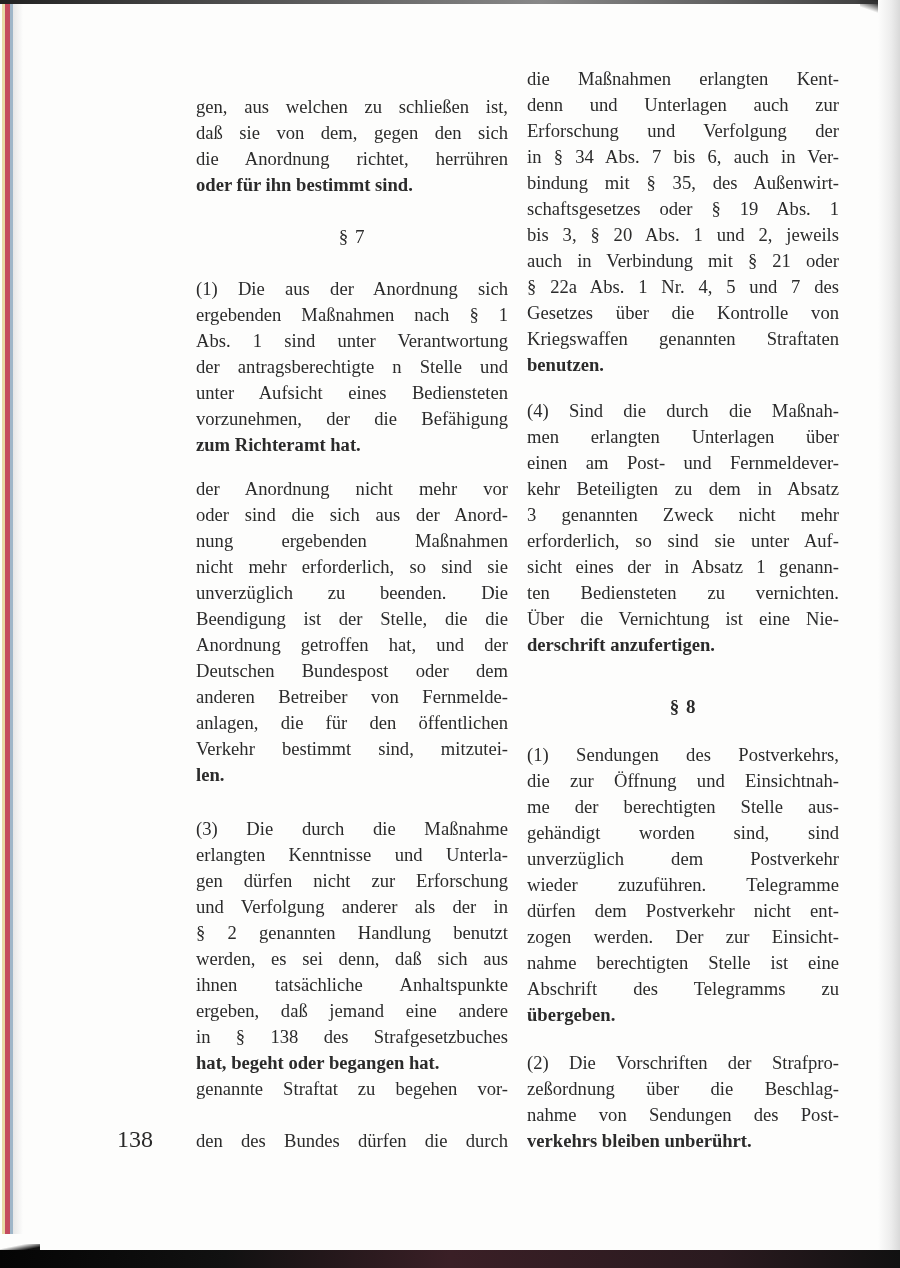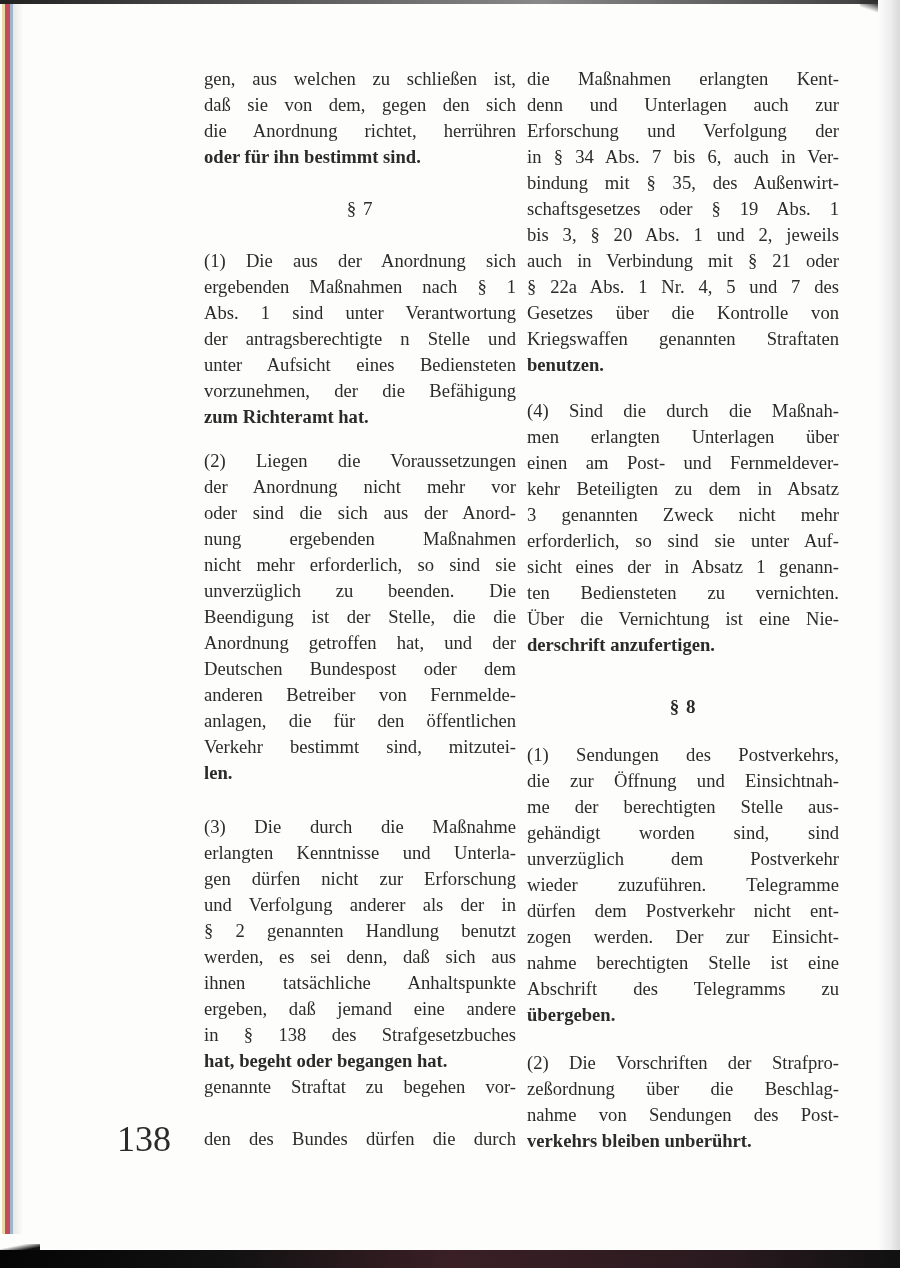--- a/index.html
+++ b/index.html
@@ -81,21 +81,21 @@
     }
 
     .column {
       position: absolute;
       top: 66px;
       width: 312px;
       font-size: 18.6px;
       line-height: 26px;
       color: #2b2b2b;
     }
-    .col-left { left: 204px; }
+    .col-left { left: 196px; margin-top: 28px; }
     .col-right { left: 527px; }
 
     .line {
       display: block;
       height: 26px;
       white-space: nowrap;
       text-align: justify;
       text-align-last: justify;
     }
     .line.last {
@@ -112,21 +112,21 @@
       font-size: 19px;
       font-weight: normal;
       letter-spacing: 1px;
     }
     .heading.bold { font-weight: bold; }
 
     .page-number {
       position: absolute;
       left: 117px;
       top: 1122px;
-      font-size: 36px;
+      font-size: 24px;
       line-height: 34px;
       color: #2a2a2a;
       font-family: "Liberation Serif", "DejaVu Serif", serif;
     }
   </style>
 </head>
 <body>
 
 <div class="scan">
   <div class="edge-top"></div>
@@ -156,21 +156,20 @@
       <span class="line">ergebenden Maßnahmen nach § 1</span>
       <span class="line">Abs. 1 sind unter Verantwortung</span>
       <span class="line">der antragsberechtigte n Stelle und</span>
       <span class="line">unter Aufsicht eines Bediensteten</span>
       <span class="line">vorzunehmen, der die Befähigung</span>
       <span class="line last">zum Richteramt hat.</span>
     </div>
     <div class="para-gap"></div>
 
     <div>
-      <span class="line">(2) Liegen die Voraussetzungen</span>
       <span class="line">der Anordnung nicht mehr vor</span>
       <span class="line">oder sind die sich aus der Anord-</span>
       <span class="line">nung ergebenden Maßnahmen</span>
       <span class="line">nicht mehr erforderlich, so sind sie</span>
       <span class="line">unverzüglich zu beenden. Die</span>
       <span class="line">Beendigung ist der Stelle, die die</span>
       <span class="line">Anordnung getroffen hat, und der</span>
       <span class="line">Deutschen Bundespost oder dem</span>
       <span class="line">anderen Betreiber von Fernmelde-</span>
       <span class="line">anlagen, die für den öffentlichen</span>

